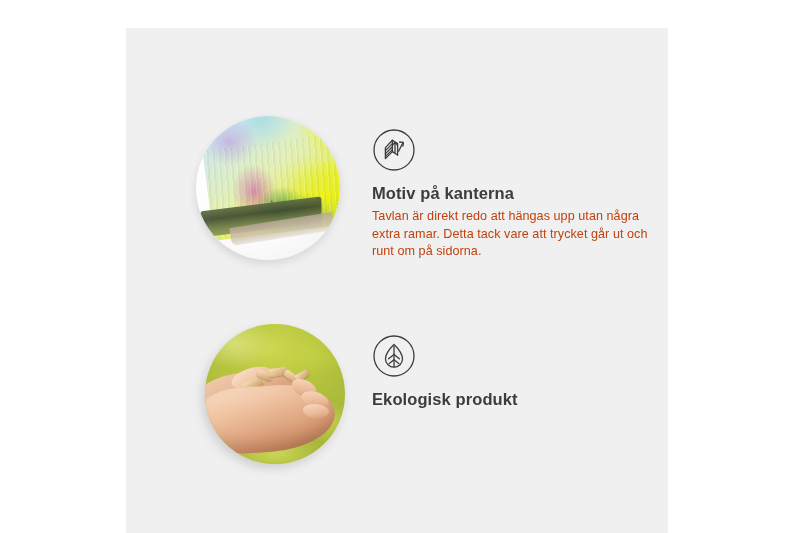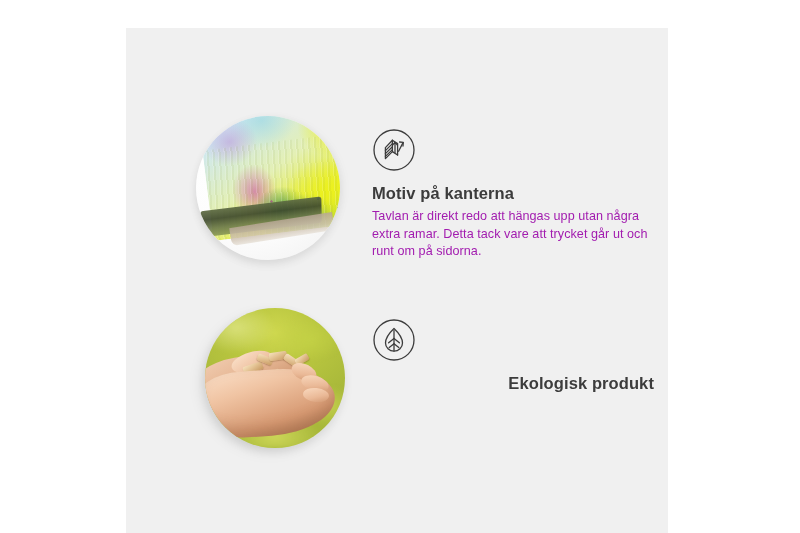--- a/index.html
+++ b/index.html
@@ -30,21 +30,21 @@
     background: #f0f0f0;
   }
 
   
   .feature {
     position: absolute;
     display: flex;
     align-items: flex-start;
   }
   .feature.one { left: 186px; top: 82px; }
-  .feature.two { left: 186px; top: 272px; text-align: right; }
+  .feature.two { left: 186px; top: 288px; }
 
   
   .media {
     position: relative;
     width: 166px;
     height: 172px;
     flex: 0 0 166px;
   }
 
   
@@ -259,21 +259,21 @@
     font-size: 16.5px;
     line-height: 20px;
     font-weight: bold;
     color: #3c3c3c;
     letter-spacing: 0.1px;
   }
   p.body {
     margin: 0;
     font-size: 12.6px;
     line-height: 17.6px;
-    color: #a21caf;
+    color: #c2410c;
     letter-spacing: 0.05px;
   }
 </style>
 </head>
 <body>
 
 <div id="stage">
 
   <div class="panel"></div>
 

